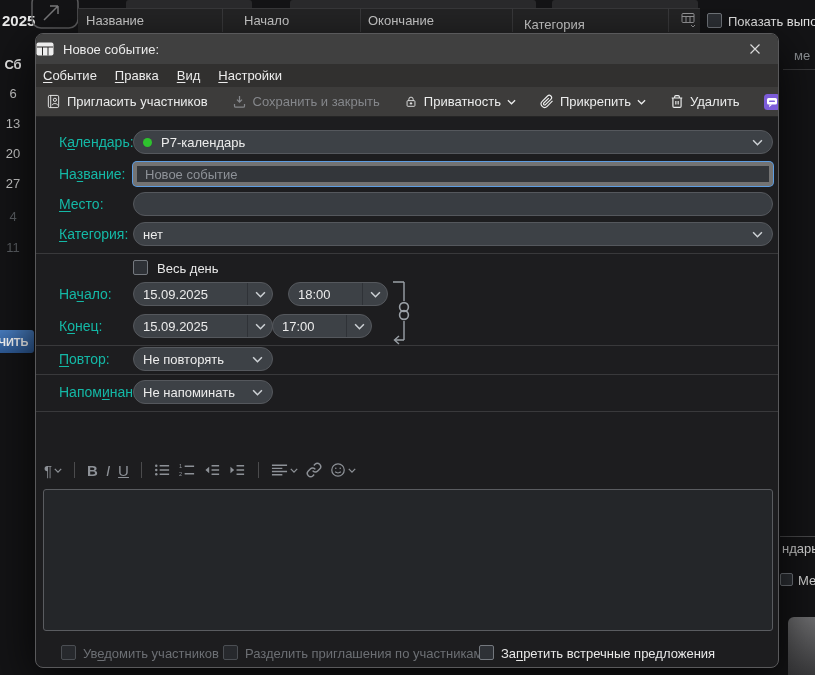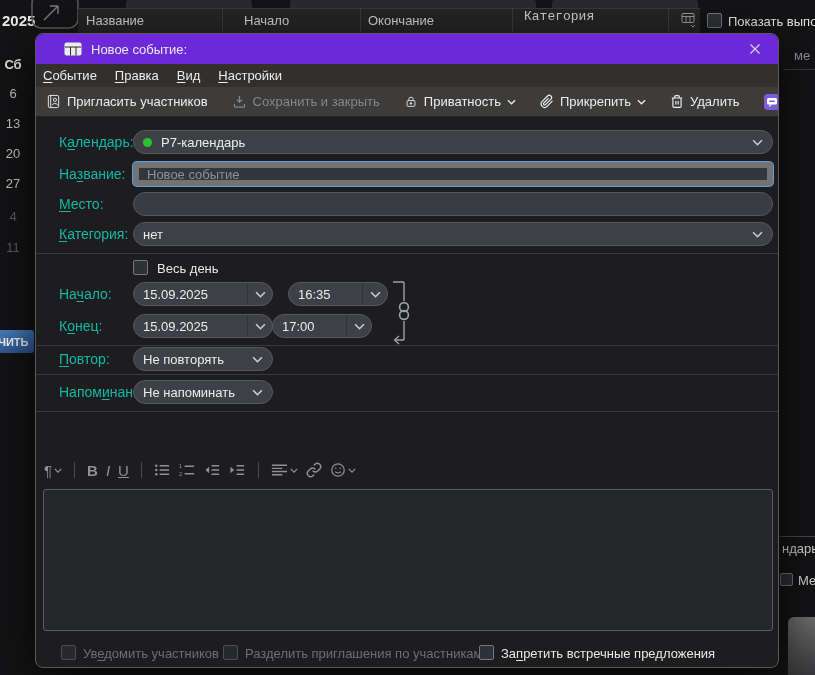--- a/index.html
+++ b/index.html
@@ -18,43 +18,43 @@
   .dimfrag{color:#8f9397;}
   .sb-num{font-size:13px;color:#cfcfcf;width:24px;text-align:center;}
   .sb-dim{color:#5d6166;}
   .bluebtn{background:linear-gradient(#4a80c4,#2e5b97);color:#fff;font-size:11px;font-weight:bold;
            display:flex;align-items:center;overflow:hidden;border-radius:0 3px 3px 0;}
 
   
   .dialog{position:absolute;left:35px;top:33px;width:744px;height:635px;background:#1d1d1f;
           border:1px solid #59595b;border-radius:8px;box-sizing:border-box;
           box-shadow:0 14px 52px rgba(0,0,0,.8);overflow:hidden;}
-  .dlg-title{position:absolute;left:0;top:0;right:0;height:30px;background:#6d28d9;
-             display:flex;align-items:center;gap:9px;padding:0 28px;box-sizing:border-box;}
+  .dlg-title{position:absolute;left:0;top:0;right:0;height:30px;background:#404040;
+             display:flex;align-items:center;gap:9px;padding:0 0;box-sizing:border-box;}
   .dlg-title-text{font-size:13px;color:#ebebeb;}
   .closebtn{position:absolute;right:10px;top:5px;width:26px;height:20px;display:flex;
             align-items:center;justify-content:center;border-radius:3px;}
   .menubar{position:absolute;left:0;top:30px;right:0;height:23px;background:#31302f;
            display:flex;align-items:center;gap:18px;padding-left:7px;box-sizing:border-box;}
   .menu-item{font-size:13px;color:#ececec;}
   .toolbar{position:absolute;left:0;top:53px;right:0;height:30px;background:#3d3c3b;
            border-bottom:1px solid #252525;display:flex;align-items:center;gap:24px;
            padding-left:10px;box-sizing:border-box;}
   .tb-btn{display:flex;align-items:center;gap:6px;font-size:13px;color:#eceded;white-space:nowrap;}
   .tb-btn.dis{color:#85878b;}
   .tb-btn svg{display:block;}
 
   .rowlbl{position:absolute;left:23px;font-size:14px;color:#14b8a6;}
   .fld{position:absolute;height:24px;background:#3d4146;border:1px solid #55585d;border-radius:12px;
        display:flex;align-items:center;font-size:13px;color:#ececec;box-sizing:border-box;padding:0 9px;}
   .combo-chev{margin-left:auto;display:flex;align-items:center;justify-content:center;color:#cdd1d5;}
   .combo-chev.boxed{width:24px;align-self:stretch;border-left:1px solid #2f3237;margin-right:-9px;}
   .dot{width:9px;height:9px;border-radius:50%;margin-right:9px;}
   input.titlefld{position:absolute;height:24px;box-sizing:border-box;background:#33363a;
-       border:6px solid #737373;box-shadow:0 0 0 1px #5d9de2;border-radius:4px;color:#ececec;
+       border:4px solid #737373;box-shadow:0 0 0 1px #5d9de2;border-radius:4px;color:#ececec;
        font-size:13px;padding:0 8px;outline:none;font-family:inherit;}
   input.titlefld::placeholder{color:#8e9298;}
   .divider{position:absolute;left:0;right:0;height:1px;background:#39393b;}
   .cb{position:absolute;width:15px;height:15px;background:#2e3136;border:1px solid #74787e;
       border-radius:2px;box-sizing:border-box;}
   .cb.dis{border-color:#4b4e53;background:#27292d;}
   .cblbl{position:absolute;font-size:13px;color:#e8e8e8;white-space:nowrap;}
   .cblbl.dis{color:#6c6f74;}
   .tabsrow{position:absolute;left:7px;top:386px;height:32px;display:flex;align-items:stretch;gap:12px;}
   .tab{display:flex;align-items:center;padding:0 12px;font-size:13px;color:#e2e2e2;box-sizing:border-box;}
@@ -81,21 +81,21 @@
   </svg>
 
   <div class="abs bg-seg" style="left:126px;top:0;width:126px;height:8px;"></div>
   <div class="abs bg-seg" style="left:290px;top:0;width:246px;height:8px;"></div>
   <div class="abs bg-seg" style="left:552px;top:0;width:146px;height:8px;"></div>
 
   <div class="abs bg-hdrband" style="left:78px;top:8px;width:622px;height:24px;"></div>
   <div class="abs bg-hdr" style="left:86px;top:13px;">Название</div>
   <div class="abs bg-hdr" style="left:244px;top:13px;">Начало</div>
   <div class="abs bg-hdr" style="left:368px;top:13px;">Окончание</div>
-  <div class="abs bg-hdr" style="left:524px;top:9px;font-family:Liberation Mono, monospace;">Категория</div>
+  <div class="abs bg-hdr" style="left:524px;top:17px;">Категория</div>
   <div class="abs bg-vsep" style="left:222px;top:8px;height:24px;"></div>
   <div class="abs bg-vsep" style="left:360px;top:8px;height:24px;"></div>
   <div class="abs bg-vsep" style="left:512px;top:8px;height:24px;"></div>
   <div class="abs bg-vsep" style="left:668px;top:8px;height:24px;"></div>
   <svg class="abs" style="left:681px;top:12px;" width="16" height="16" viewBox="0 0 16 16">
     <rect x="1" y="1.5" width="12" height="9" rx="1" fill="none" stroke="#9b9b9d"></rect>
     <path d="M1 4.5h12 M5 4.5v6 M9 4.5v6" stroke="#9b9b9d" fill="none"></path>
     <path d="M9.5 13.5h5 M12 13.5v0" stroke="none"></path>
     <path d="M10 13 l2 2 2-2" fill="none" stroke="#9b9b9d"></path>
   </svg>
@@ -233,21 +233,21 @@
     <div class="rowlbl" style="top:252px;">На<u>ч</u>ало:</div>
     <div class="fld" style="left:97px;top:248px;width:140px;">
       <span>15.09.2025</span>
       <span class="combo-chev boxed">
         <svg width="11" height="7" viewBox="0 0 10 6">
             <path d="M1 1l4 4 4-4" fill="none" stroke="currentColor" stroke-width="1.4"></path>
           </svg>
       </span>
     </div>
     <div class="fld" style="left:252px;top:248px;width:100px;">
-      <span>16:35</span>
+      <span>18:00</span>
       <span class="combo-chev boxed">
         <svg width="11" height="7" viewBox="0 0 10 6">
             <path d="M1 1l4 4 4-4" fill="none" stroke="currentColor" stroke-width="1.4"></path>
           </svg>
       </span>
     </div>
 
     <div class="rowlbl" style="top:284px;">К<u>о</u>нец:</div>
     <div class="fld" style="left:97px;top:280px;width:140px;">
       <span>15.09.2025</span>

